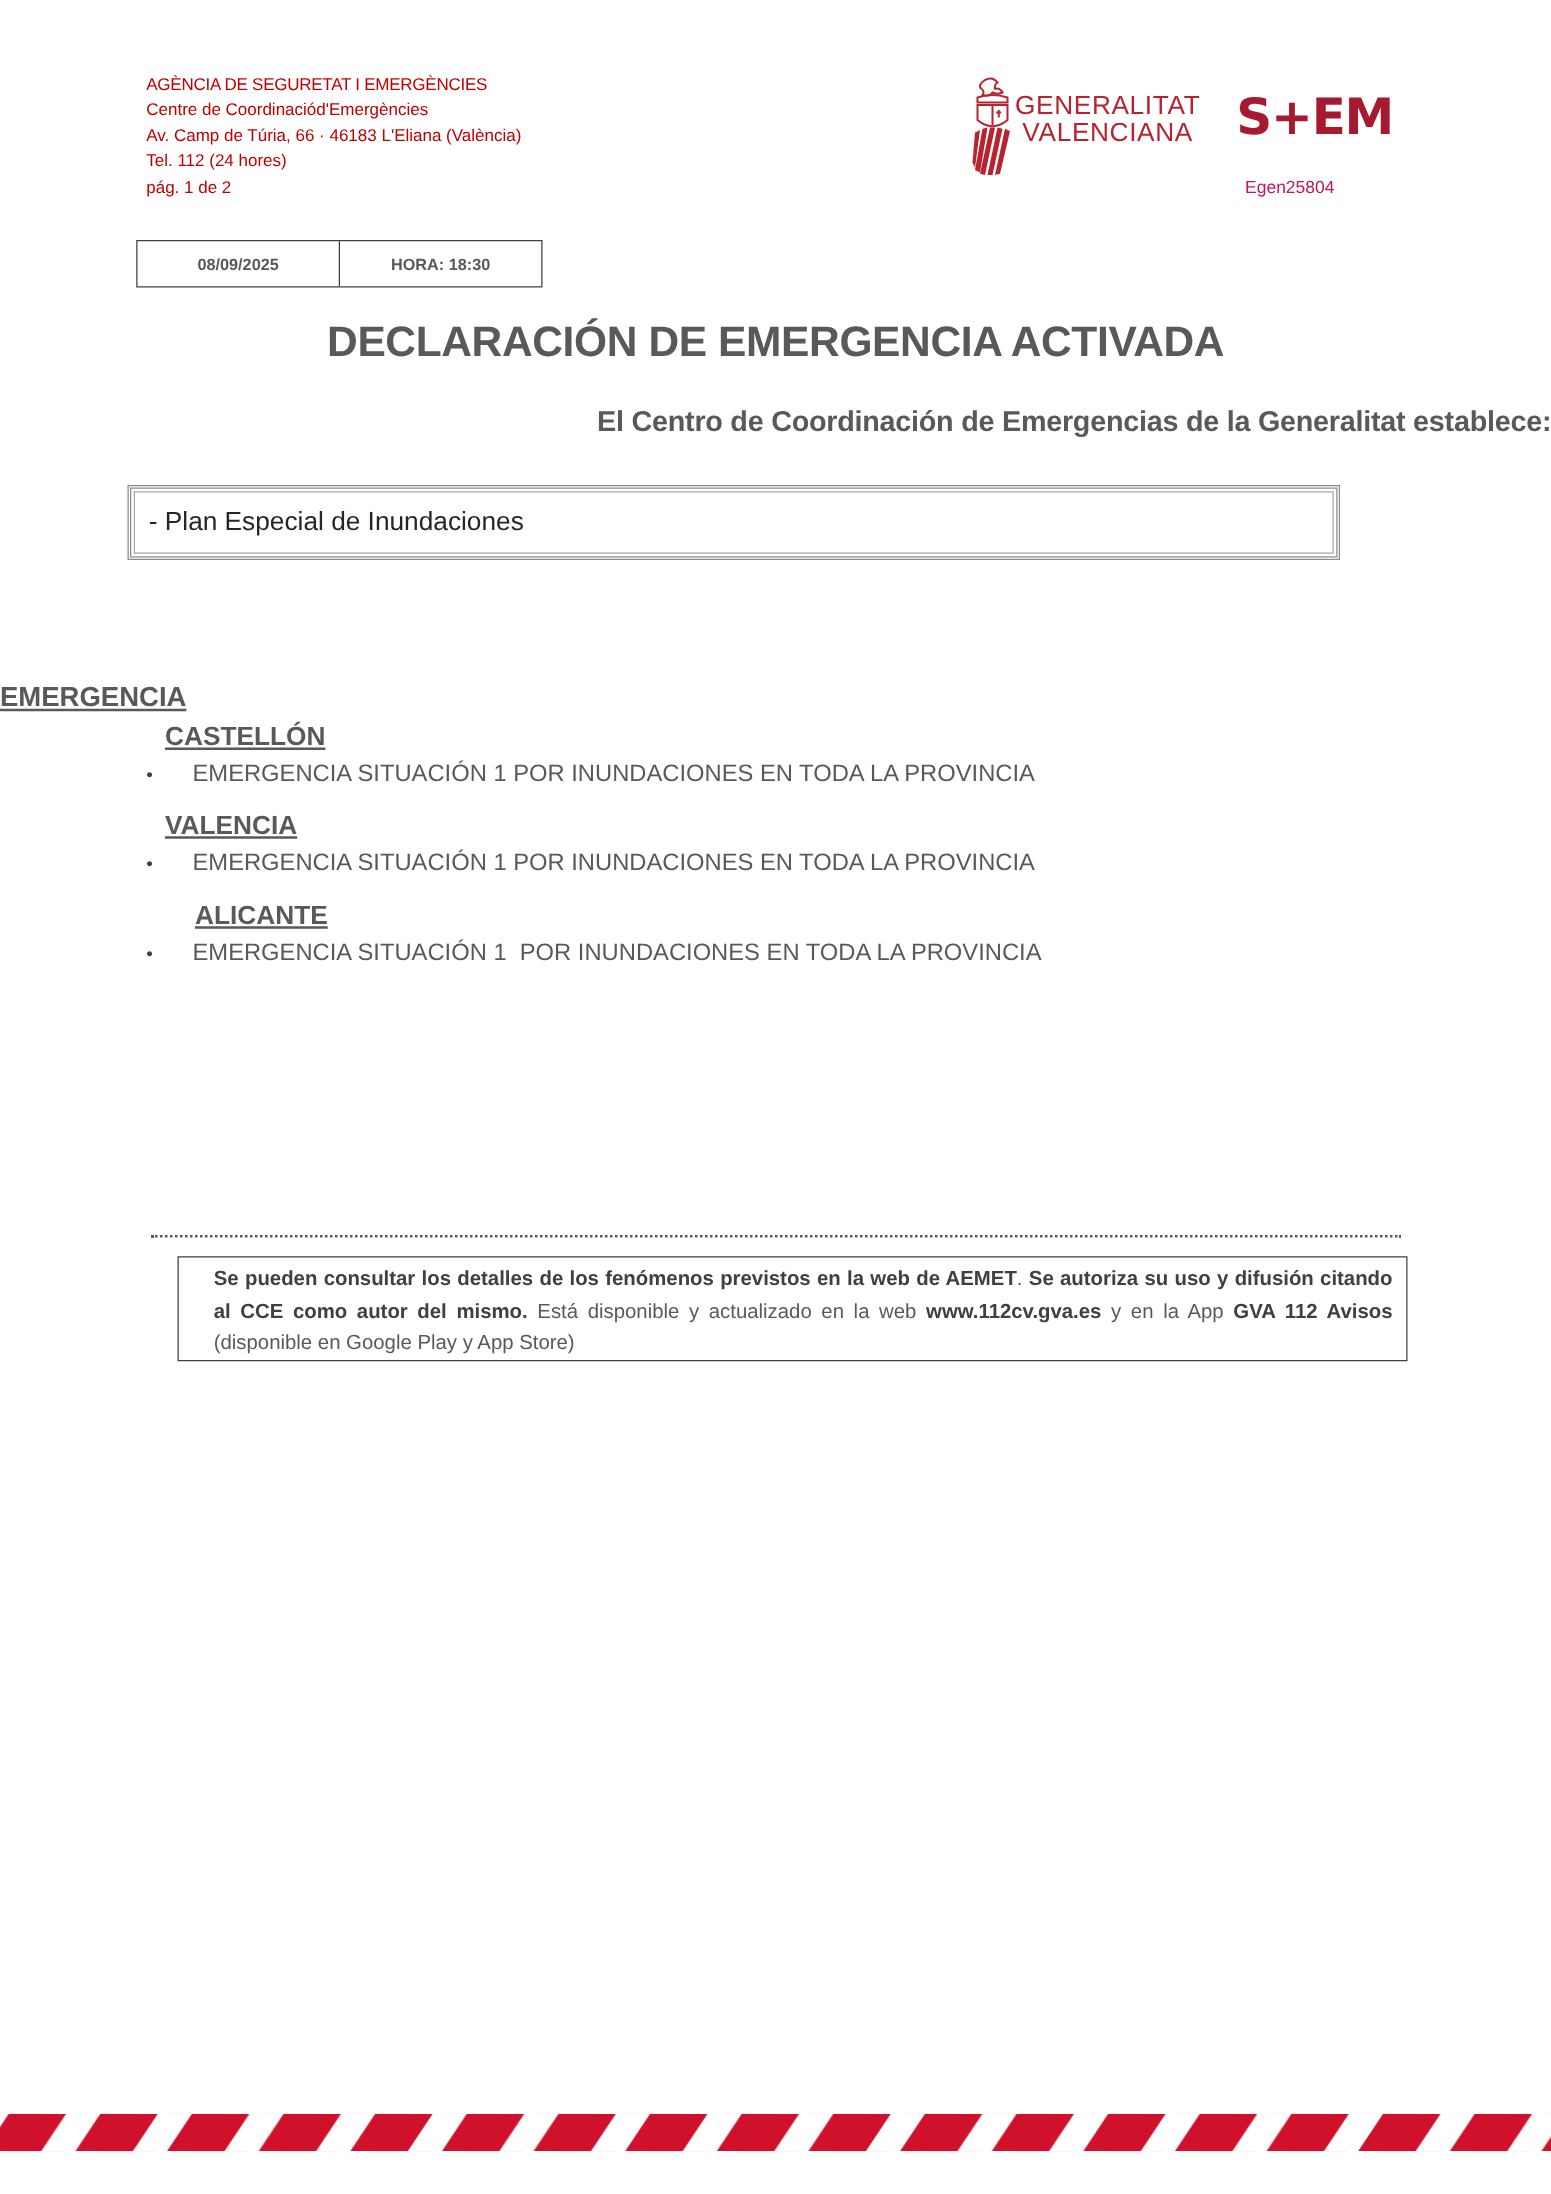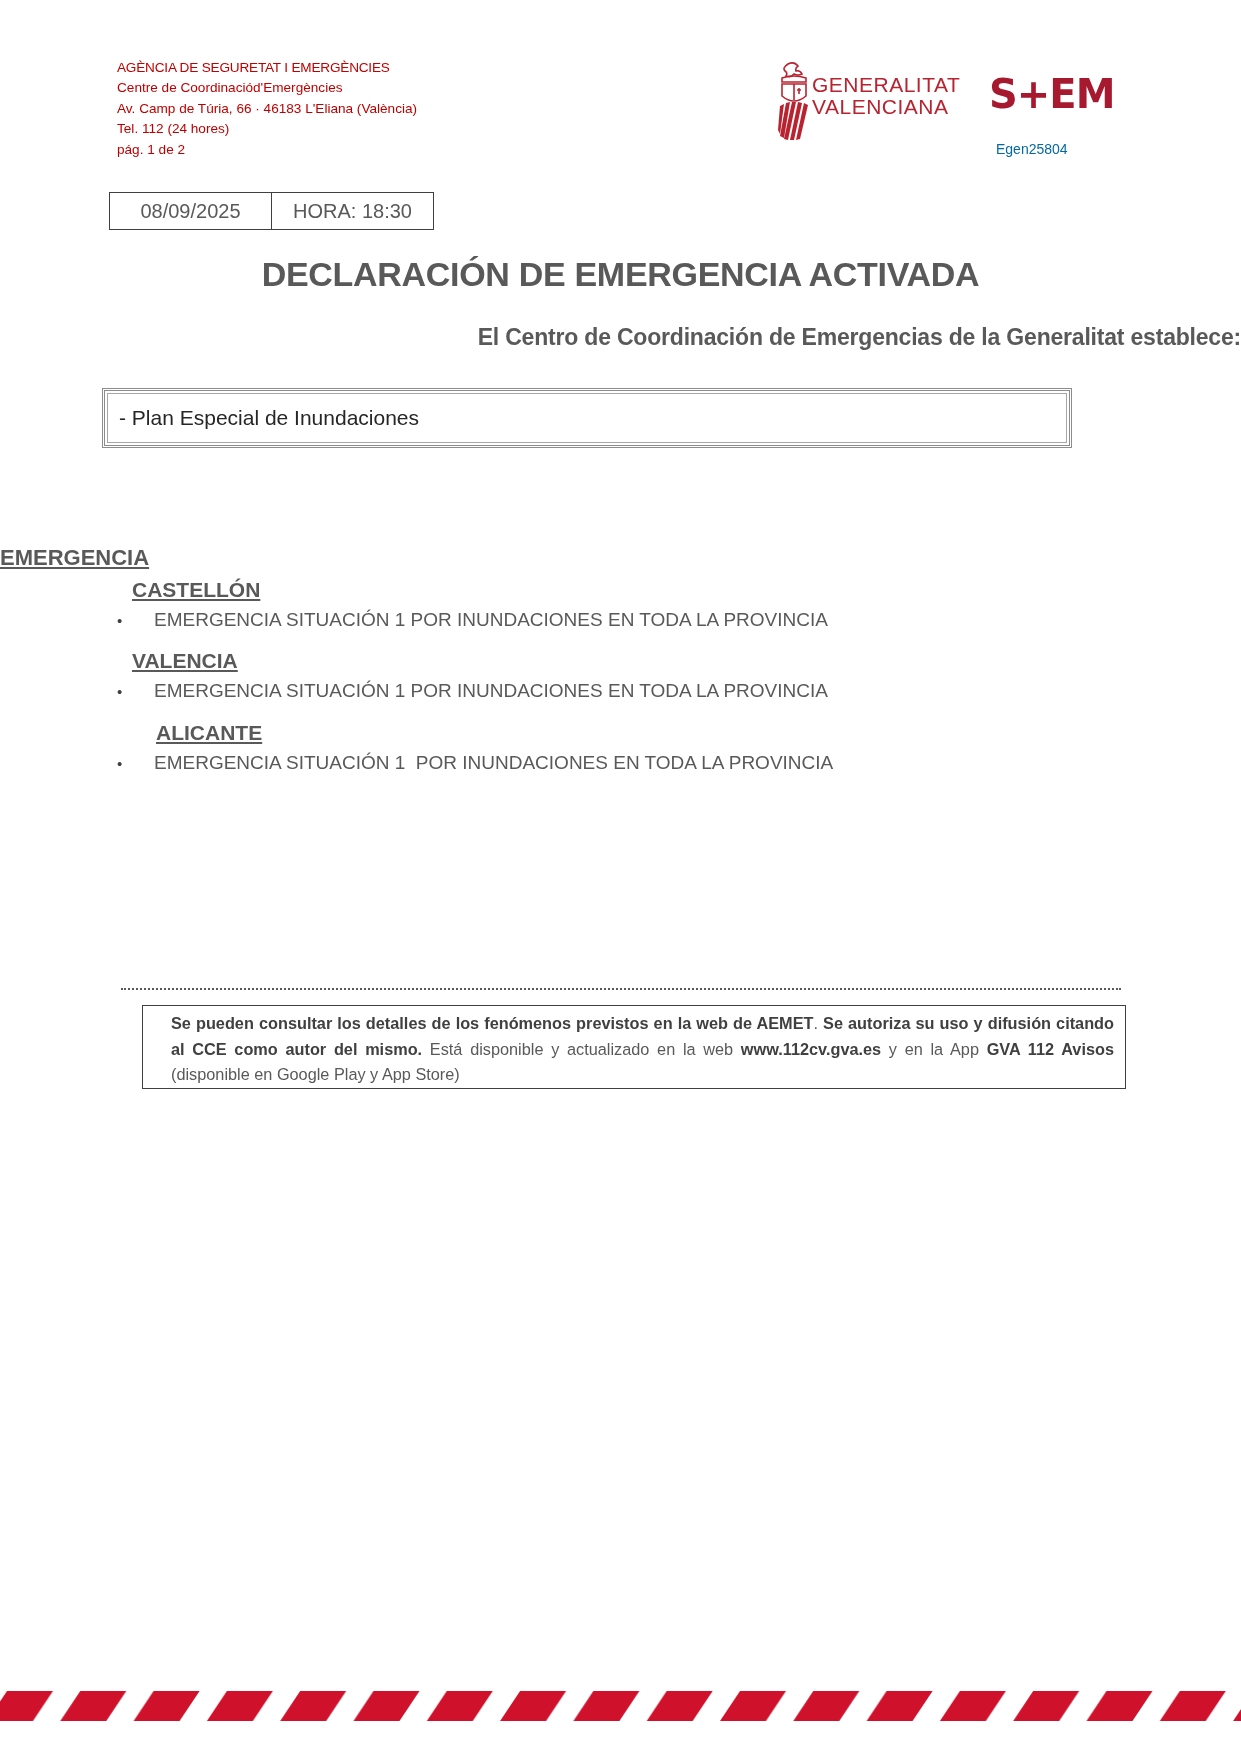--- a/index.html
+++ b/index.html
@@ -9,27 +9,27 @@
     color: #595959;
   }
   .abs { position: absolute; }
 
   
   .hdr-left { left: 117px; top: 58px; font-size: 13.6px; line-height: 20.4px; color: #c00000; }
   .hdr-left .agency { font-weight: normal; letter-spacing: -0.2px; }
 
   
   .gva-logo { left: 774px; top: 60px; width: 190px; height: 80px; }
-  .gva-text { left: 812px; top: 74px; color: #b8232f; font-size: 21px; line-height: 22px; letter-spacing: 0.5px; }
+  .gva-text { left: 812px; top: 74px; color: #b8232f; font-size: 21px; line-height: 22px; letter-spacing: 0.5px; text-align: center; }
   .sem-logo { left: 989px; top: 74px; color: #a6192e; font-size: 40px; font-weight: bold; letter-spacing: -1px; line-height: 40px; font-family: "DejaVu Sans", sans-serif; }
-  .egen { left: 996px; top: 141px; color: #0369a1; font-size: 14px; }
+  .egen { left: 996px; top: 141px; color: #be185d; font-size: 14px; }
 
   
   .dt-box { left: 109px; top: 192px; height: 36px; display: flex; border: 1.3px solid #404040; }
-  .dt-cell { width: 161px; display: flex; align-items: center; justify-content: center; font-weight: normal; font-size: 20px; color: #595959; }
+  .dt-cell { width: 161px; display: flex; align-items: center; justify-content: center; font-weight: bold; font-size: 13px; color: #595959; }
   .dt-cell + .dt-cell { border-left: 1.3px solid #404040; }
 
   
   .title { left: 0; width: 1241px; top: 255px; text-align: center; font-weight: bold; font-size: 34px; color: #595959; letter-spacing: -0.3px; }
   .subtitle { left: 0; width: 1241px; top: 324px; text-align: right; font-weight: bold; font-size: 23px; color: #595959; letter-spacing: -0.2px; }
 
   
   .plan-box { left: 102px; top: 388px; width: 970px; height: 60px; border: 3px double #8c8c8c; box-sizing: border-box; display: flex; align-items: center; padding-left: 14px; font-size: 21px; color: #262626; }
   .plan-inner { position: absolute; inset: 2px; border: 1px solid #a6a6a6; pointer-events: none; }
 

